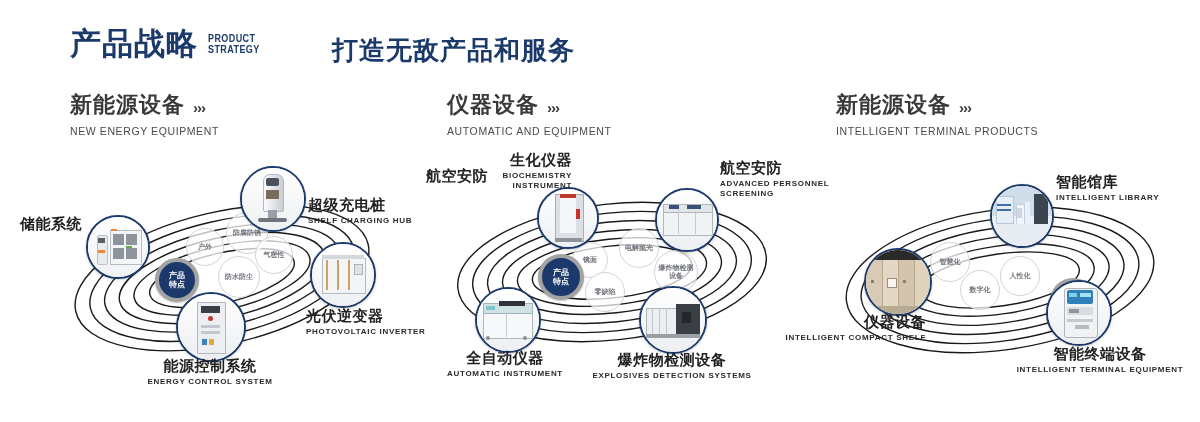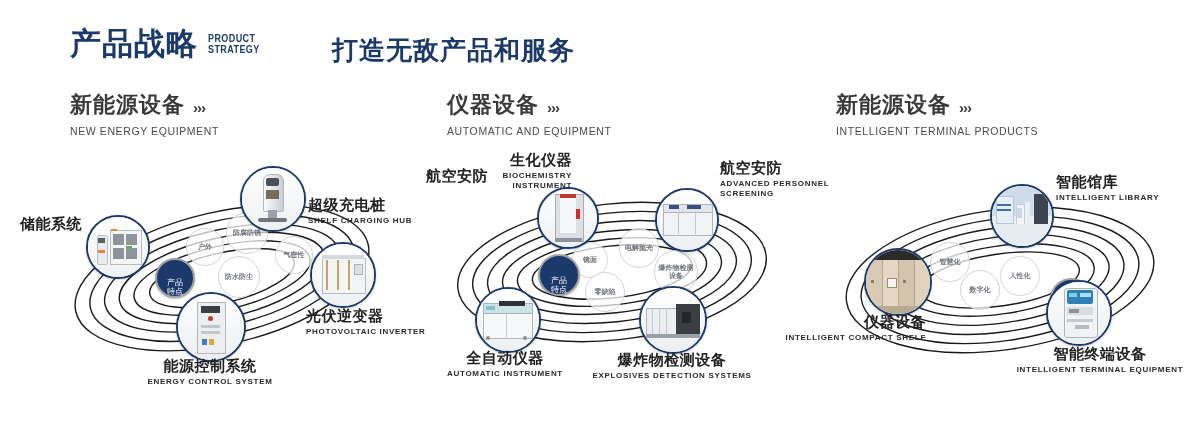--- a/index.html
+++ b/index.html
@@ -54,24 +54,24 @@
   
   .bub{
     position:absolute;border-radius:50%;border:1px solid #d2d4d8;
     background:rgba(255,255,255,.72);
     display:flex;align-items:center;justify-content:center;text-align:center;
     color:#6f737a;font-size:7px;line-height:1.15;font-weight:bold;
     font-family:"DejaVu Sans",sans-serif;padding:2px;box-sizing:border-box;
   }
   .badge{
     position:absolute;border-radius:50%;background:#1b3a6b;color:#fff;
-    display:flex;align-items:flex-end;justify-content:center;text-align:center;
-    font-size:8px;line-height:1.15;font-weight:normal;
+    display:flex;align-items:center;justify-content:center;text-align:center;
+    font-size:8px;line-height:1.15;font-weight:bold;
     font-family:"DejaVu Sans",sans-serif;
-    border:2px solid #a3a3a3;box-shadow:0 1px 2px rgba(0,0,0,.25);
+    border:4px solid #a3a3a3;box-shadow:0 1px 2px rgba(0,0,0,.25);
   }
 
   
   .lab{position:absolute;color:#222;}
   .lab .cn{
     font-size:15px;font-weight:bold;letter-spacing:.5px;white-space:nowrap;
     font-family:"DejaVu Sans",sans-serif;line-height:1.1;
   }
   .lab .en{font-size:8px;letter-spacing:.7px;color:#2a2a2a;line-height:1.25;margin-top:2px;font-weight:bold;}
   .lab.r{text-align:right;}
@@ -132,21 +132,21 @@
 
     <div class="bub" style="left:146px;top:78px;width:38px;height:38px;">
         <span>户外</span>
       </div>
     <div class="bub" style="left:186px;top:62px;width:42px;height:42px;">
         <span>防腐防锈</span>
       </div>
     <div class="bub" style="left:178px;top:106px;width:42px;height:42px;">
         <span>防水防尘</span>
       </div>
-    <div class="bub" style="left:235px;top:86px;width:38px;height:38px;">
+    <div class="bub" style="left:215px;top:86px;width:38px;height:38px;">
         <span>气密性</span>
       </div>
     <div class="badge" style="left:115px;top:108px;width:36px;height:36px;">
       <div><span>产品</span><br><span>特点</span></div>
     </div>
 
     <div class="node" style="left:46px;top:65px;width:60px;height:60px;">
       <div class="ph" style="background:linear-gradient(#ffffff,#f0f1f3);">
         <div class="dev" style="left:9px;top:18px;width:9px;height:28px;background:#e9eaec;border:1px solid #bcc0c6;border-radius:2px;"></div>
         <div class="dev" style="left:10px;top:21px;width:7px;height:5px;background:#5a6068;"></div>

